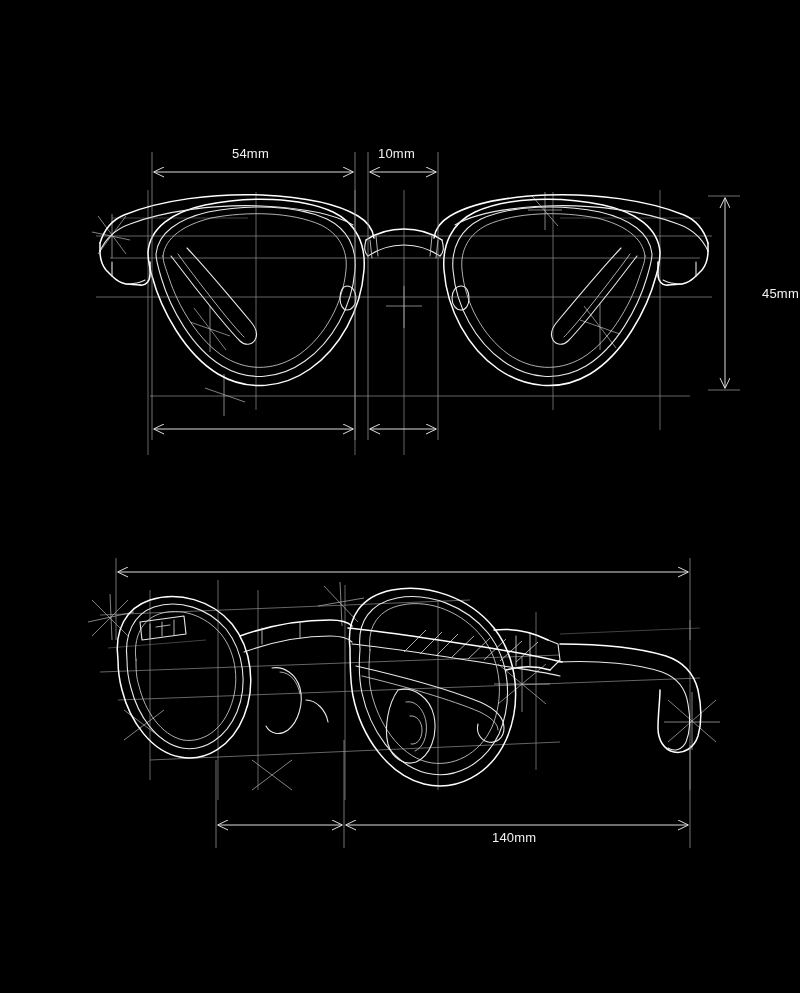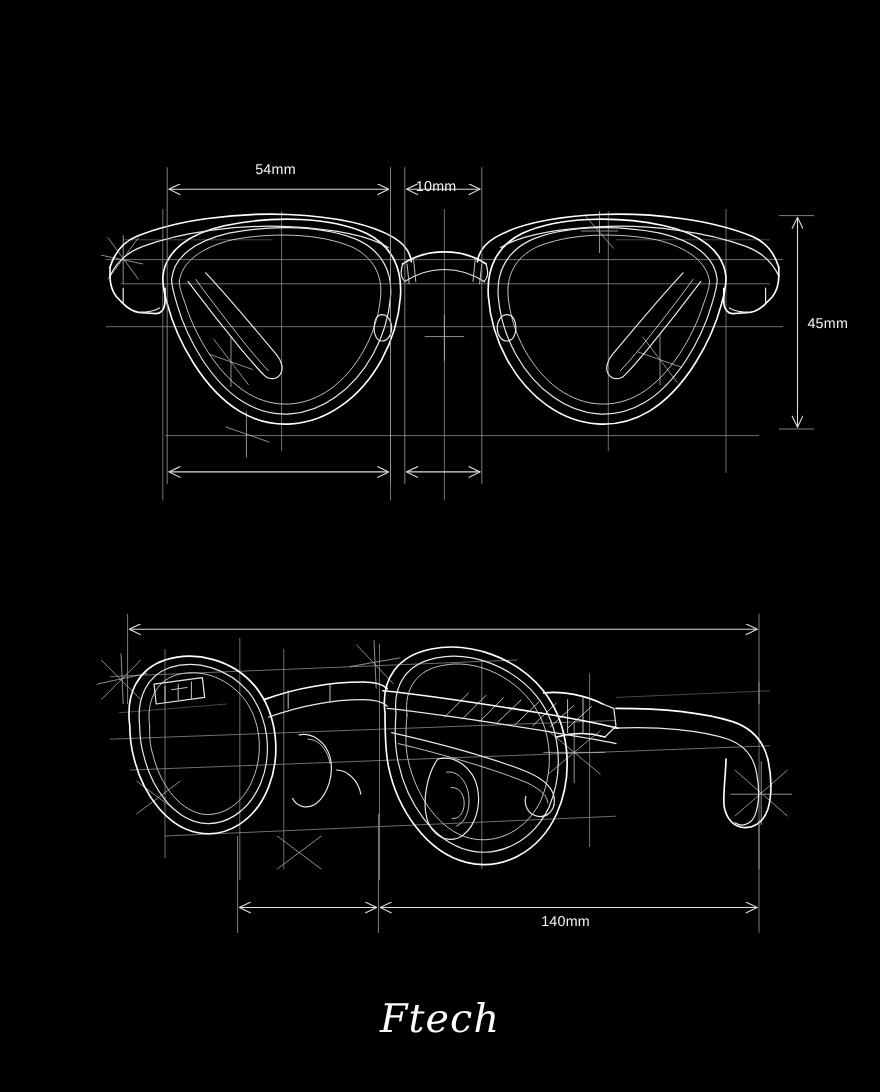--- a/index.html
+++ b/index.html
@@ -419,21 +419,20 @@
 
         <line class="dimln" x1="218" y1="825" x2="342" y2="825" marker-start="url(#arrL)" marker-end="url(#arrR)"></line>
 
         <line class="dimln" x1="346" y1="825" x2="688" y2="825" marker-start="url(#arrL)" marker-end="url(#arrR)"></line>
       </g>
     </g>
   </svg>
 
   <div class="dim-label" style="left:232px; top:146px;">54mm</div>
 
-  <div class="dim-label" style="left:378px; top:162px;">10mm</div>
-
-  <div class="dim-label" style="left:734px; top:286px;">45mm</div>
+  <div class="dim-label" style="left:378px; top:146px;">10mm</div>
+
+  <div class="dim-label" style="left:762px; top:286px;">45mm</div>
 
   <div class="dim-label" style="left:492px; top:830px;text-align:right;">140mm</div>
 
-  <div id="logo">Ftech</div>
 
 </div>
 
 </body></html>

